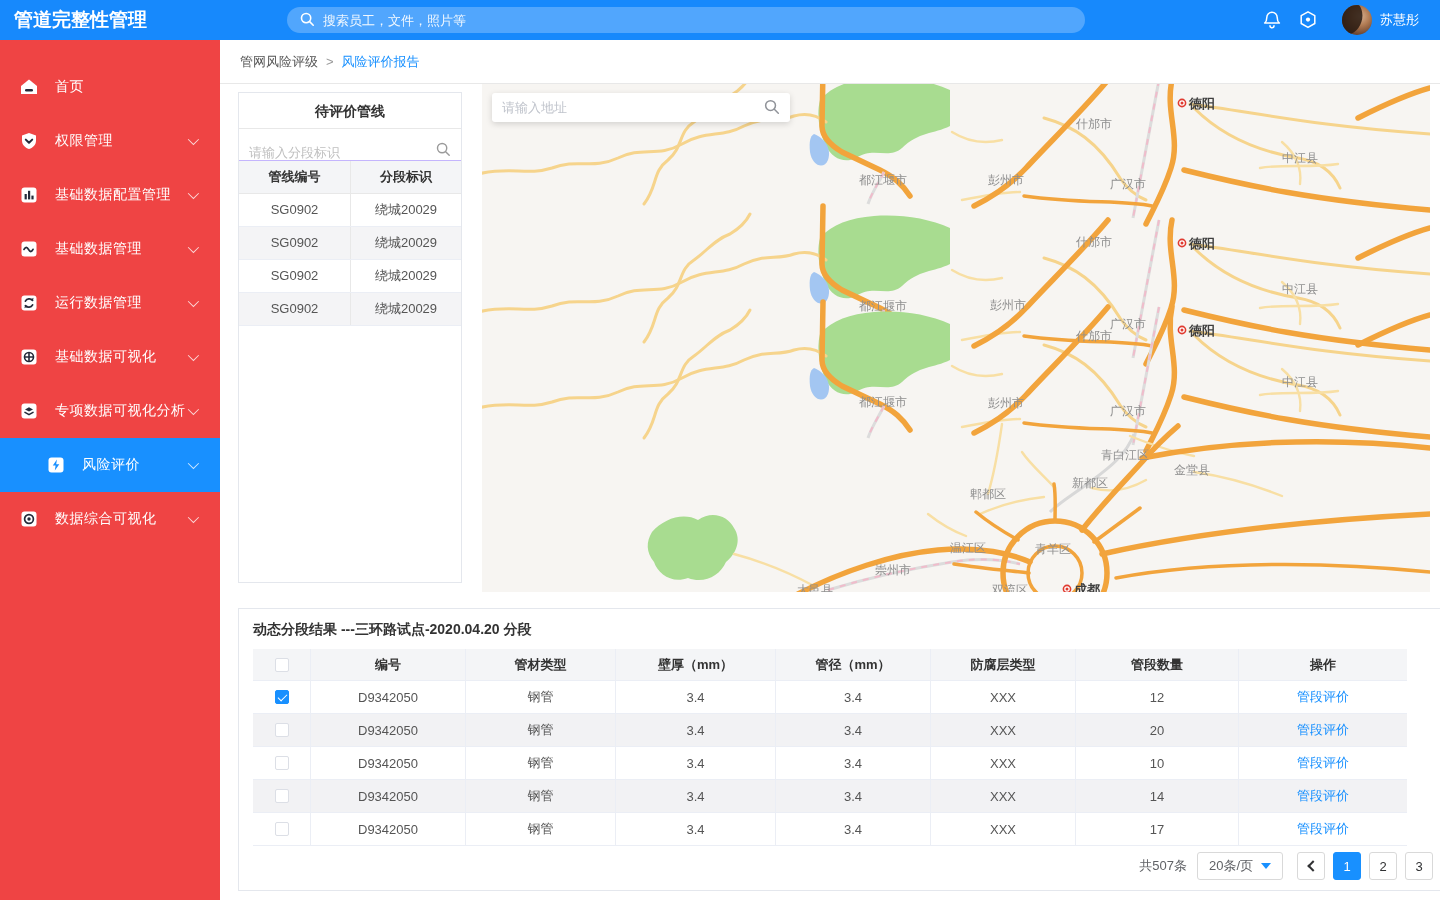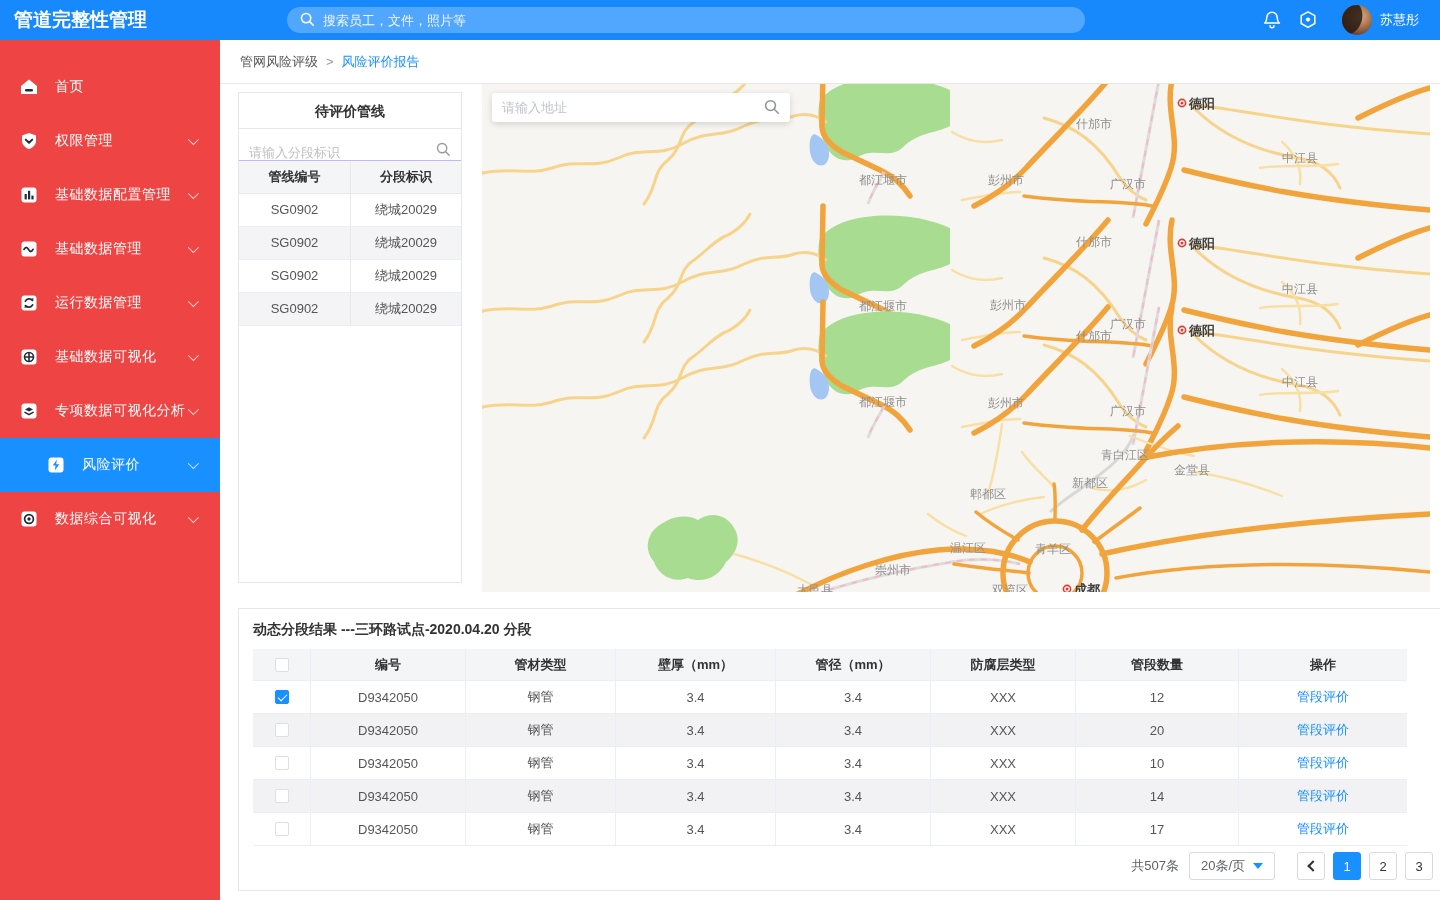--- a/index.html
+++ b/index.html
@@ -79,21 +79,21 @@
   .chk { width: 14px; height: 14px; border: 1px solid #dcdfe6; border-radius: 2px; background: #fff; cursor: pointer; position: relative; }
   .chk.on { background: #1890ff; border-color: #1890ff; }
   .chk.on::after { content: ""; position: absolute; left: 4px; top: 1px; width: 4px; height: 8px;
     border-right: 1.6px solid #fff; border-bottom: 1.6px solid #fff; transform: rotate(45deg); }
   .op-link { color: #1890ff; cursor: pointer; }
 
   
   .pager { position: absolute; right: 14px; bottom: 10px; display: flex; align-items: center; color: #606266; }
   .pg-total { margin-right: 10px; }
   .pg-size { width: 86px; height: 28px; border: 1px solid #d9d9d9; border-radius: 3px; display: flex;
-    align-items: center; justify-content: center; margin-right: 22px; cursor: pointer; }
+    align-items: center; justify-content: center; margin-right: 14px; cursor: pointer; }
   .pg-caret { width: 0; height: 0; border-left: 5px solid transparent; border-right: 5px solid transparent;
     border-top: 6px solid #1890ff; margin-left: 8px; }
   .pg-btn { min-width: 28px; height: 28px; border: 1px solid #d9d9d9; border-radius: 3px; display: flex;
     align-items: center; justify-content: center; margin-right: 8px; cursor: pointer; background: #fff; color: #303133; }
   .pg-btn.active { background: #1890ff; border-color: #1890ff; color: #fff; }
   .pg-ellipsis { border: none; color: #909399; }
   .chev { width: 8px; height: 8px; border-left: 2px solid #303133; border-bottom: 2px solid #303133; }
   .chev.prev { transform: rotate(45deg); margin-left: 3px; }
   .chev.next { transform: rotate(-135deg); margin-right: 3px; }
   .pg-goto { margin-left: 6px; display: flex; align-items: center; }

